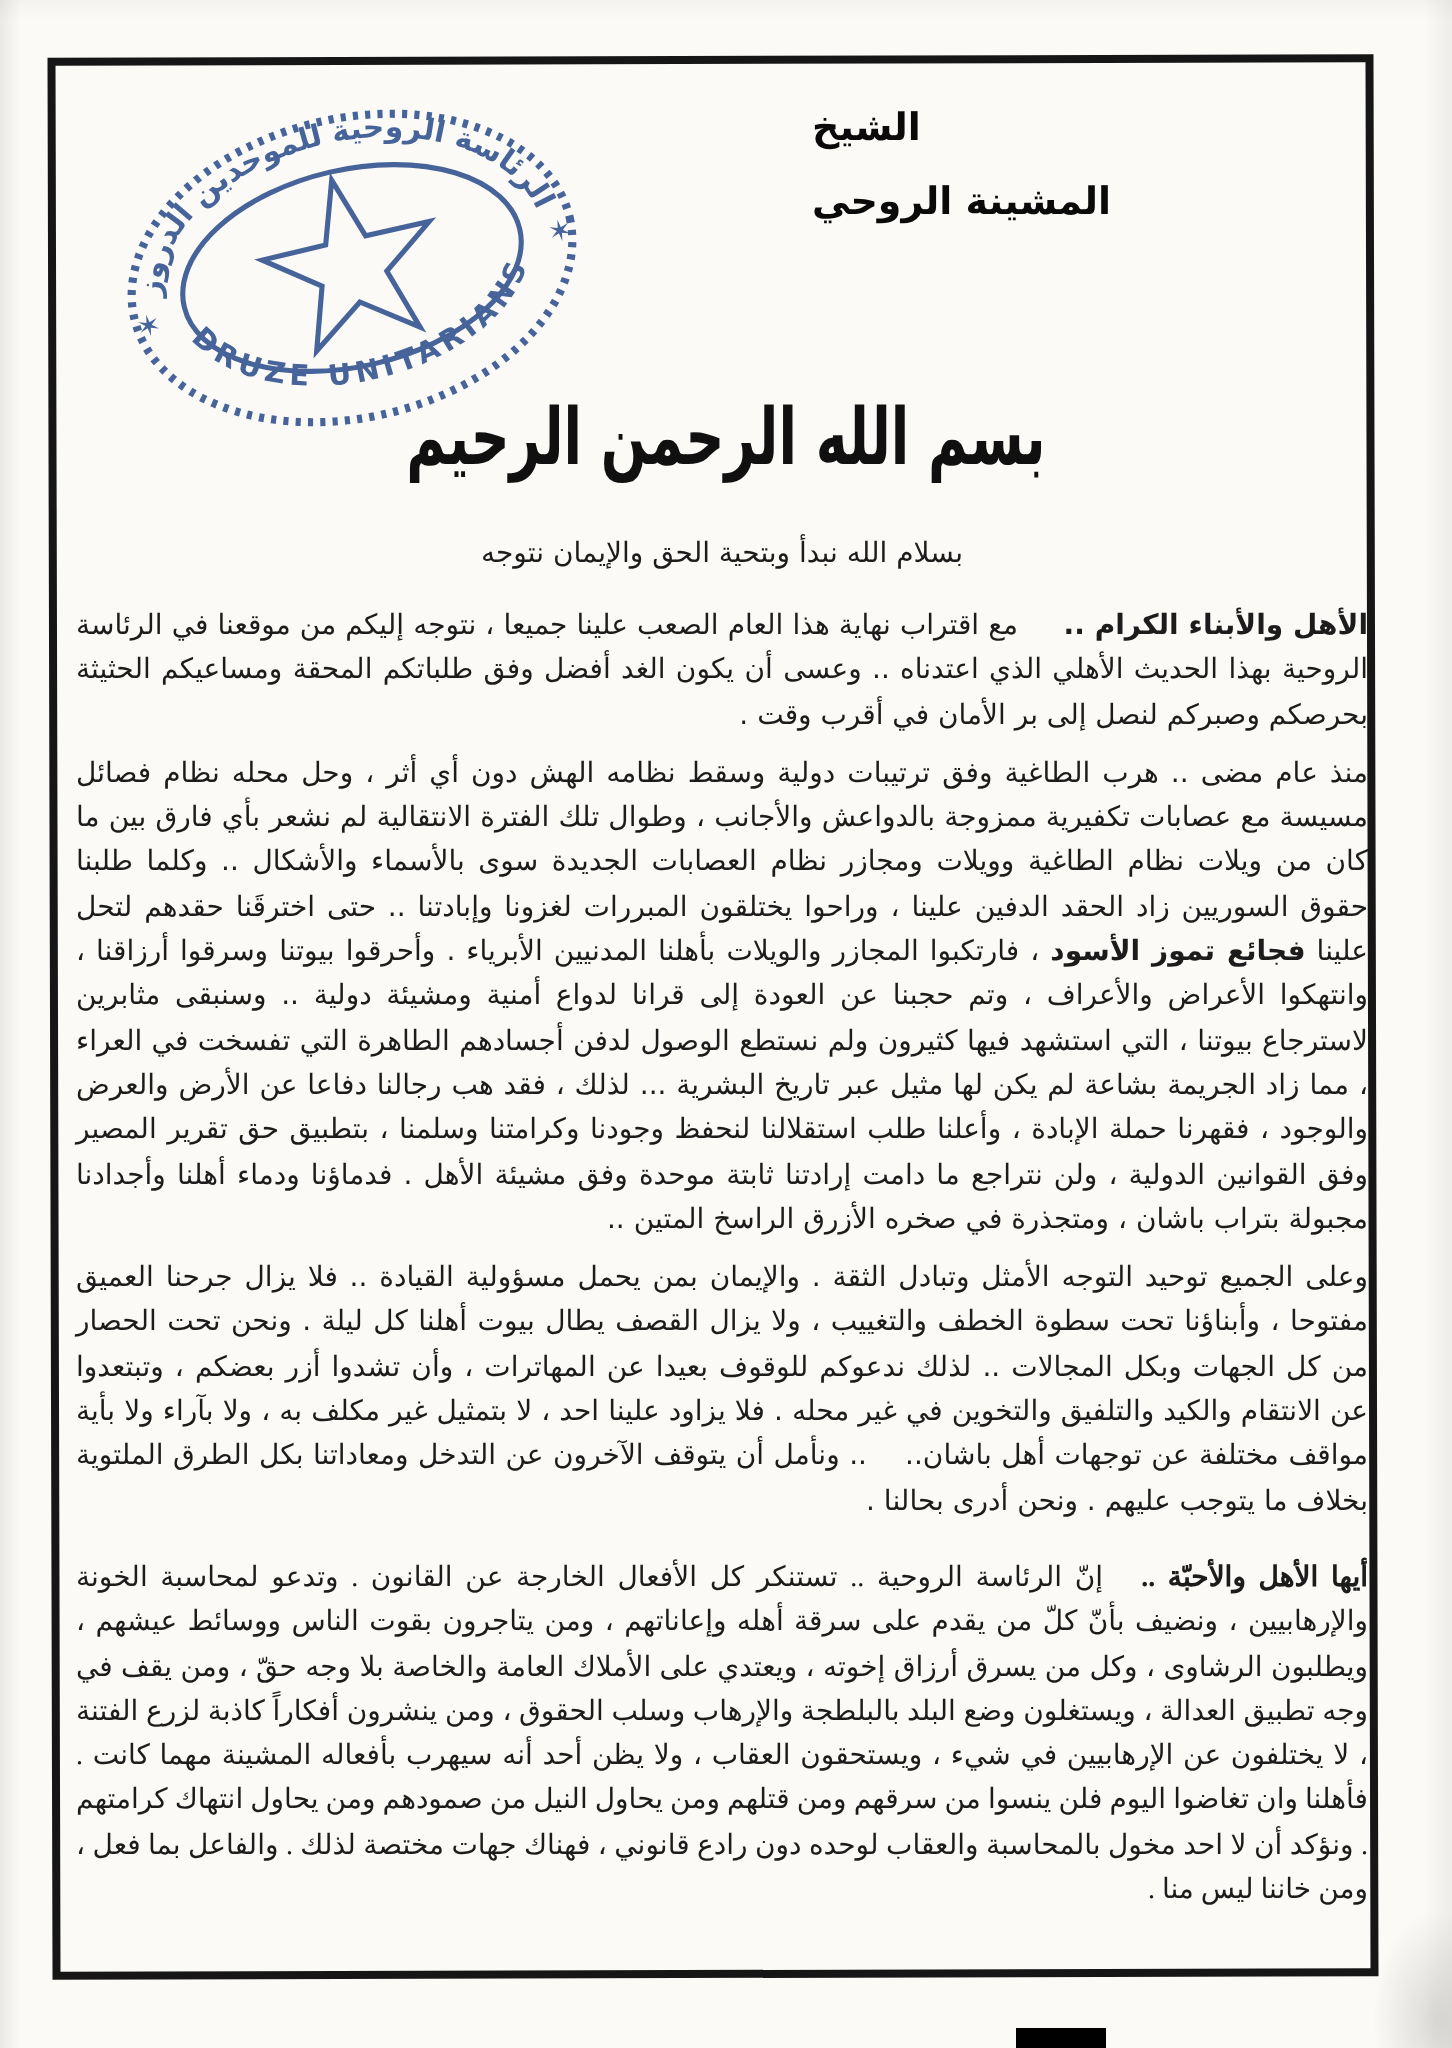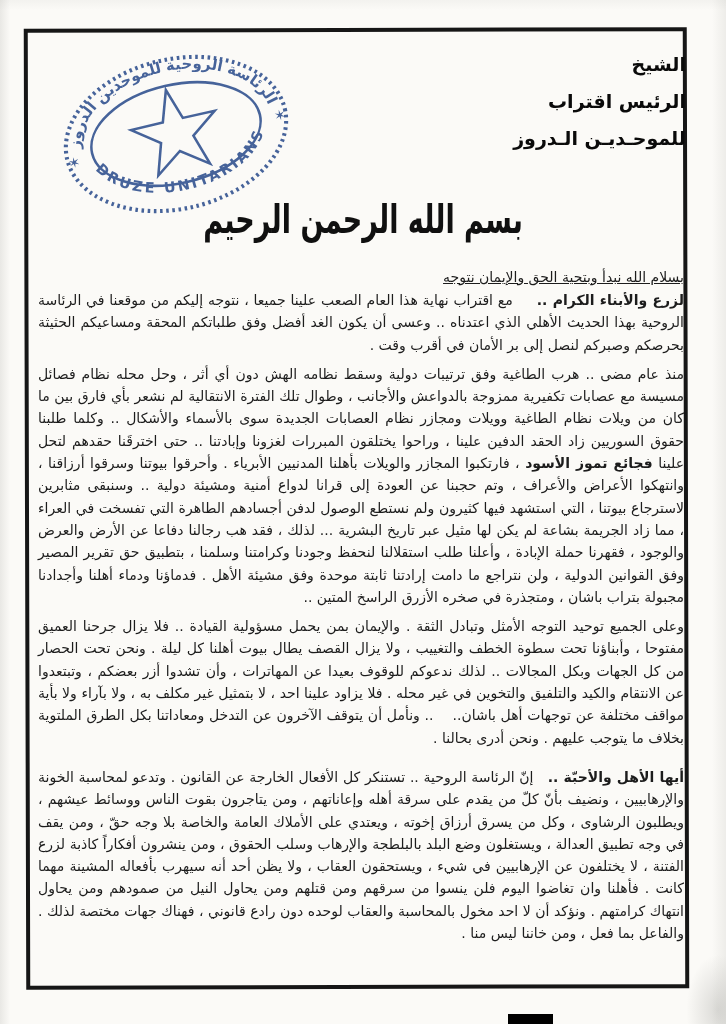--- a/index.html
+++ b/index.html
@@ -40,21 +40,21 @@
     width:236px;height:164px;
     transform:rotate(-13deg);
     opacity:.88;
   }
   .stamp svg{width:100%;height:100%;}
   
   .header-block{
     position:absolute;
     top:46px;right:40px;
     width:280px;
-    text-align:right;
+    text-align:left;
     font-weight:bold;
     font-size:19px;
     line-height:37px;
     color:#0a0a0a;
   }
   
   .bismillah{
     position:absolute;
     top:204px;left:0;right:0;
     text-align:center;
@@ -63,33 +63,33 @@
     letter-spacing:-1px;
     transform:scaleY(1.45);
     color:#101010;
   }
   
   .content{
     position:absolute;
     top:266px;left:38px;right:42px;
   }
   .opening{
-    text-align:right;
+    text-align:center;
     font-size:14px;
     line-height:23px;
-    text-decoration:underline;
+    margin-bottom:13px;
   }
   .content p{
     margin:0 0 7px 0;
     font-size:14px;
     line-height:22.3px;
     text-align:justify;
     text-align-last:right;
   }
-  .content p.gap-before{margin-top:17px;}
+  .content p.gap-before{margin-top:17px;font-family:Liberation Serif, serif;}
   b.lead{font-weight:bold;}
   .artifact-bar{
     position:absolute;
     left:508px;top:1014px;
     width:45px;height:12px;
     background:#000;
   }
   .smudge{
     position:absolute;
     right:0;bottom:0;
@@ -119,32 +119,31 @@
       <text font-size="14" letter-spacing="2.5" font-weight="bold" fill="var(--stamp)" font-family="DejaVu Sans, sans-serif">
         <textPath href="#arcBot" startOffset="50%" text-anchor="middle">DRUZE UNITARIANS</textPath>
       </text>
       <text x="12" y="90" font-size="14" fill="var(--stamp)" text-anchor="middle">✶</text>
       <text x="218" y="90" font-size="14" fill="var(--stamp)" text-anchor="middle">✶</text>
     </svg>
   </div>
 
   <div class="header-block">
     <div>الشيخ</div>
-    <div>الرئيس اقتراب</div>
-    <div>للموحـديـن الـدروز</div>
+    <div>المشينة الروحي</div>
   </div>
 
   <div class="bismillah">بسم الله الرحمن الرحيم</div>
 
   <div class="content">
     <div class="opening">
       <div>بسلام الله نبدأ وبتحية الحق والإيمان نتوجه</div>
     </div>
 
-    <p><b class="lead">لزرع والأبناء الكرام ..</b><span>&nbsp;&nbsp;&nbsp;&nbsp; مع اقتراب نهاية هذا العام الصعب علينا جميعا ، نتوجه إليكم من موقعنا في الرئاسة الروحية بهذا الحديث الأهلي الذي اعتدناه .. وعسى أن يكون الغد أفضل وفق طلباتكم المحقة ومساعيكم الحثيثة بحرصكم وصبركم لنصل إلى بر الأمان في أقرب وقت .</span></p>
+    <p><b class="lead">الأهل والأبناء الكرام ..</b><span>&nbsp;&nbsp;&nbsp;&nbsp; مع اقتراب نهاية هذا العام الصعب علينا جميعا ، نتوجه إليكم من موقعنا في الرئاسة الروحية بهذا الحديث الأهلي الذي اعتدناه .. وعسى أن يكون الغد أفضل وفق طلباتكم المحقة ومساعيكم الحثيثة بحرصكم وصبركم لنصل إلى بر الأمان في أقرب وقت .</span></p>
 
     <p><span>منذ عام مضى .. هرب الطاغية وفق ترتيبات دولية وسقط نظامه الهش دون أي أثر ، وحل محله نظام فصائل مسيسة مع عصابات تكفيرية ممزوجة بالدواعش والأجانب ، وطوال تلك الفترة الانتقالية لم نشعر بأي فارق بين ما كان من ويلات نظام الطاغية وويلات ومجازر نظام العصابات الجديدة سوى بالأسماء والأشكال .. وكلما طلبنا حقوق السوريين زاد الحقد الدفين علينا ، وراحوا يختلقون المبررات لغزونا وإبادتنا .. حتى اخترقَنا حقدهم لتحل علينا </span><b class="lead">فجائع تموز الأسود</b><span> ، فارتكبوا المجازر والويلات بأهلنا المدنيين الأبرياء . وأحرقوا بيوتنا وسرقوا أرزاقنا ، وانتهكوا الأعراض والأعراف ، وتم حجبنا عن العودة إلى قرانا لدواع أمنية ومشيئة دولية .. وسنبقى مثابرين لاسترجاع بيوتنا ، التي استشهد فيها كثيرون ولم نستطع الوصول لدفن أجسادهم الطاهرة التي تفسخت في العراء ، مما زاد الجريمة بشاعة لم يكن لها مثيل عبر تاريخ البشرية ... لذلك ، فقد هب رجالنا دفاعا عن الأرض والعرض والوجود ، فقهرنا حملة الإبادة ، وأعلنا طلب استقلالنا لنحفظ وجودنا وكرامتنا وسلمنا ، بتطبيق حق تقرير المصير وفق القوانين الدولية ، ولن نتراجع ما دامت إرادتنا ثابتة موحدة وفق مشيئة الأهل . فدماؤنا ودماء أهلنا وأجدادنا مجبولة بتراب باشان ، ومتجذرة في صخره الأزرق الراسخ المتين ..</span></p>
 
     <p><span>وعلى الجميع توحيد التوجه الأمثل وتبادل الثقة . والإيمان بمن يحمل مسؤولية القيادة .. فلا يزال جرحنا العميق مفتوحا ، وأبناؤنا تحت سطوة الخطف والتغييب ، ولا يزال القصف يطال بيوت أهلنا كل ليلة . ونحن تحت الحصار من كل الجهات وبكل المجالات .. لذلك ندعوكم للوقوف بعيدا عن المهاترات ، وأن تشدوا أزر بعضكم ، وتبتعدوا عن الانتقام والكيد والتلفيق والتخوين في غير محله . فلا يزاود علينا احد ، لا بتمثيل غير مكلف به ، ولا بآراء ولا بأية مواقف مختلفة عن توجهات أهل باشان..&nbsp;&nbsp;&nbsp; .. ونأمل أن يتوقف الآخرون عن التدخل ومعاداتنا بكل الطرق الملتوية  بخلاف ما يتوجب عليهم . ونحن أدرى بحالنا .</span></p>
 
     <p class="gap-before"><b class="lead">أيها الأهل والأحبّة ..</b><span>&nbsp;&nbsp; إنّ الرئاسة الروحية .. تستنكر كل الأفعال الخارجة عن القانون . وتدعو لمحاسبة الخونة والإرهابيين ، ونضيف بأنّ كلّ من يقدم على سرقة أهله وإعاناتهم ، ومن يتاجرون بقوت الناس ووسائط عيشهم ، ويطلبون الرشاوى ، وكل من يسرق أرزاق إخوته ، ويعتدي على الأملاك العامة والخاصة بلا وجه حقّ ، ومن يقف في وجه تطبيق العدالة ، ويستغلون وضع البلد بالبلطجة والإرهاب وسلب الحقوق ، ومن ينشرون أفكاراً كاذبة لزرع الفتنة ، لا يختلفون عن الإرهابيين في شيء ، ويستحقون العقاب ، ولا يظن أحد أنه سيهرب بأفعاله المشينة مهما كانت . فأهلنا وان تغاضوا اليوم فلن ينسوا من سرقهم ومن قتلهم ومن يحاول النيل من صمودهم ومن يحاول انتهاك كرامتهم . ونؤكد أن لا احد مخول بالمحاسبة والعقاب لوحده دون رادع قانوني ، فهناك جهات مختصة لذلك . والفاعل بما فعل ، ومن خاننا ليس منا .</span></p>
   </div>
 
   <div class="artifact-bar"></div>
   <div class="smudge"></div>

